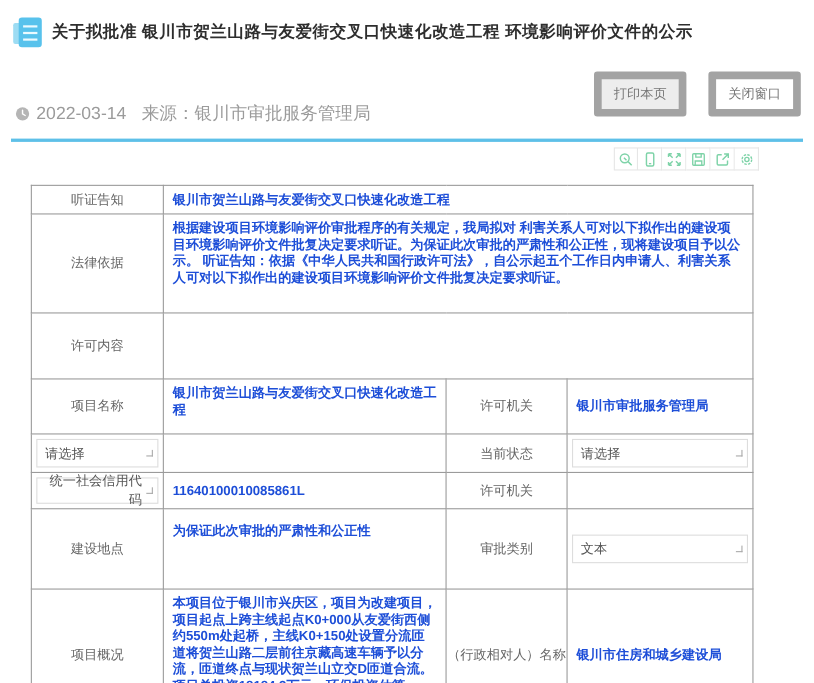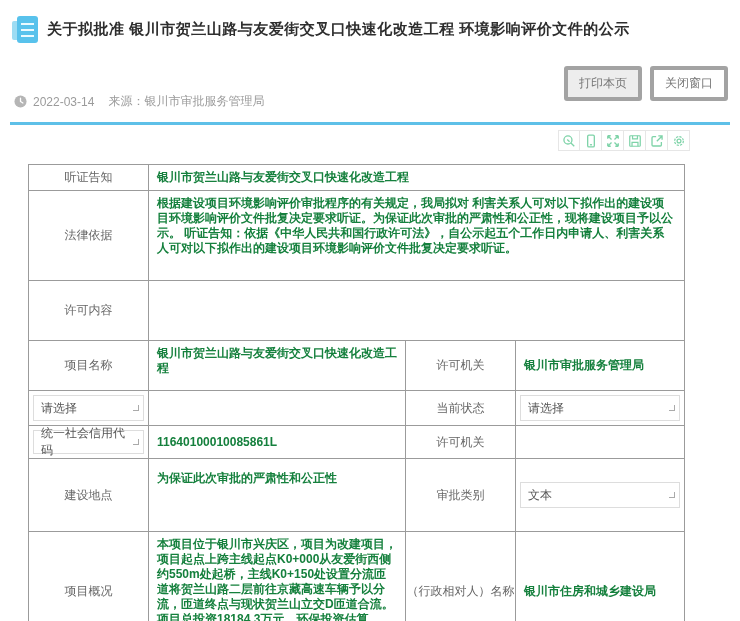--- a/index.html
+++ b/index.html
@@ -19,27 +19,27 @@
     position:absolute; left:5px; top:0; width:21px; height:27px;
     background:#58c2ec; border-radius:3px;
   }
   .doc-icon .front i {
     display:block; height:2px; background:#eafaff; margin:4px 4px 0 4px;
   }
   .doc-icon .front i:first-child { margin-top:7px; }
   .page-title { font-size:15px; font-weight:bold; color:#2e2e2e; letter-spacing:0.5px; }
 
   .meta-row { display:flex; align-items:center; padding:14px 12px 0 14px; }
-  .meta-left { display:flex; align-items:center; color:#9b9b9b; font-size:12px;margin-top:36px; }
+  .meta-left { display:flex; align-items:center; color:#9b9b9b; font-size:16px;margin-top:36px; }
   .clock-icon { width:13px; height:13px; margin-right:6px; display:block; }
   .meta-date { margin-right:14px; }
   .meta-spacer { flex:1; }
   .btn {
-    font-size:12px; color:#777; background:#fff; border:4px solid #a3a3a3;
-    border-radius:3px; padding:5px 11px; margin-left:8px; cursor:pointer;
+    font-size:12px; color:#777; background:#fff; border:7px solid #a3a3a3;
+    border-radius:3px; padding:5px 11px; margin-left:20px; cursor:pointer;
     font-family:inherit;
   }
   .btn.print { background:#ededed; }
 
   .blue-rule { height:3px; background:#5ec0e8; margin:12px 10px 0 10px; }
 
   
   .tool-row { display:flex; justify-content:flex-end; padding:5px 50px 0 0; }
   .tool-btn {
     width:22px; height:21px; border:1px solid #e6e6e6; background:#fff;
@@ -55,23 +55,23 @@
   }
   .form-table td {
     border:1px solid #9b9b9b; font-size:12px; vertical-align:middle;
     overflow:hidden;
   }
   .tbl-title {
     text-align:center; font-family:"Liberation Serif","DejaVu Serif",serif;
     font-size:17px; font-weight:bold; color:#333; height:30px; letter-spacing:1px;
   }
   td.lbl { text-align:center; color:#666; font-weight:normal; }
-  td.val { color:#15803d; font-weight:bold; padding:5px 8px; line-height:15px; }
+  td.val { color:#1d4ed8; font-weight:bold; padding:5px 8px; line-height:15px; }
   td.val-top { vertical-align:top; }
-  td.selcell { padding:0; }
+  td.selcell { padding:0;text-align:right; }
   .selectbox {
     position:relative; margin:4px; height:26px; border:1px solid #ddd;
     background:#fff; display:flex; align-items:center; padding:0 14px 0 7px;
     font-size:12px; color:#555; cursor:pointer; font-weight:normal;
   }
   .selectbox .corner {
     position:absolute; right:4px; top:50%; margin-top:-3px;
     width:6px; height:6px; border-right:1px solid #aaa; border-bottom:1px solid #aaa;
   }
   .h26  { height:26px; }

